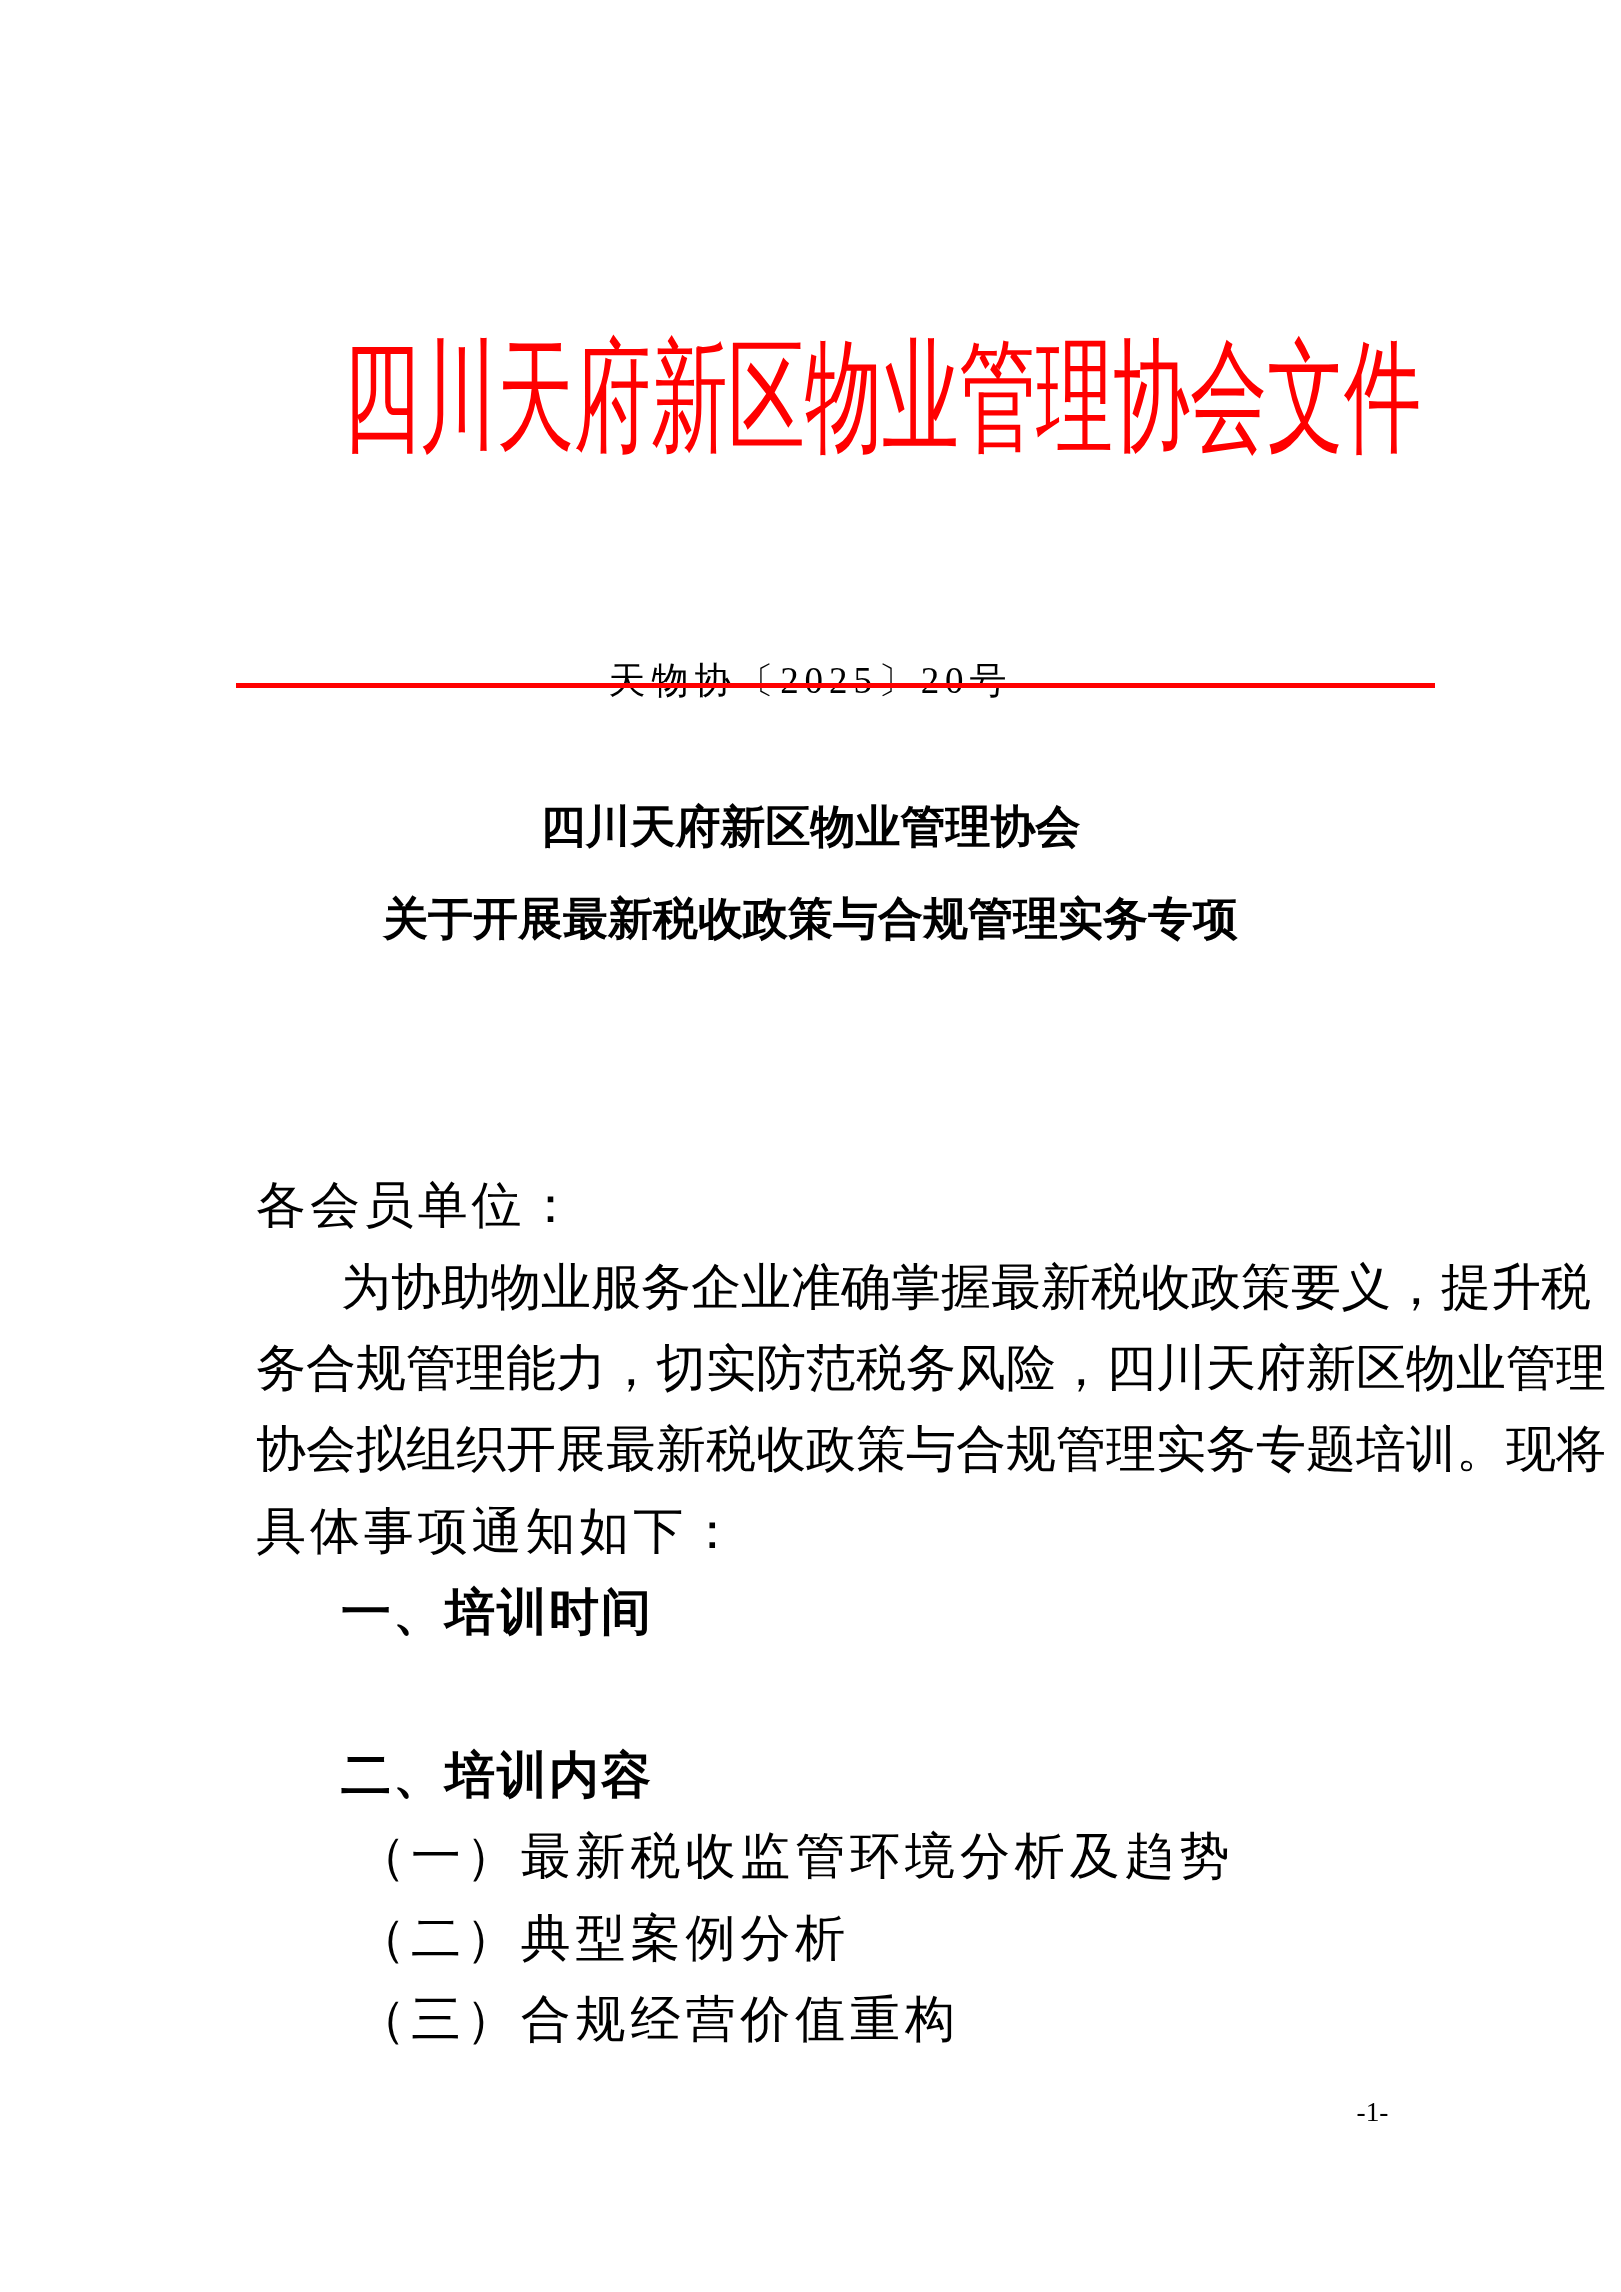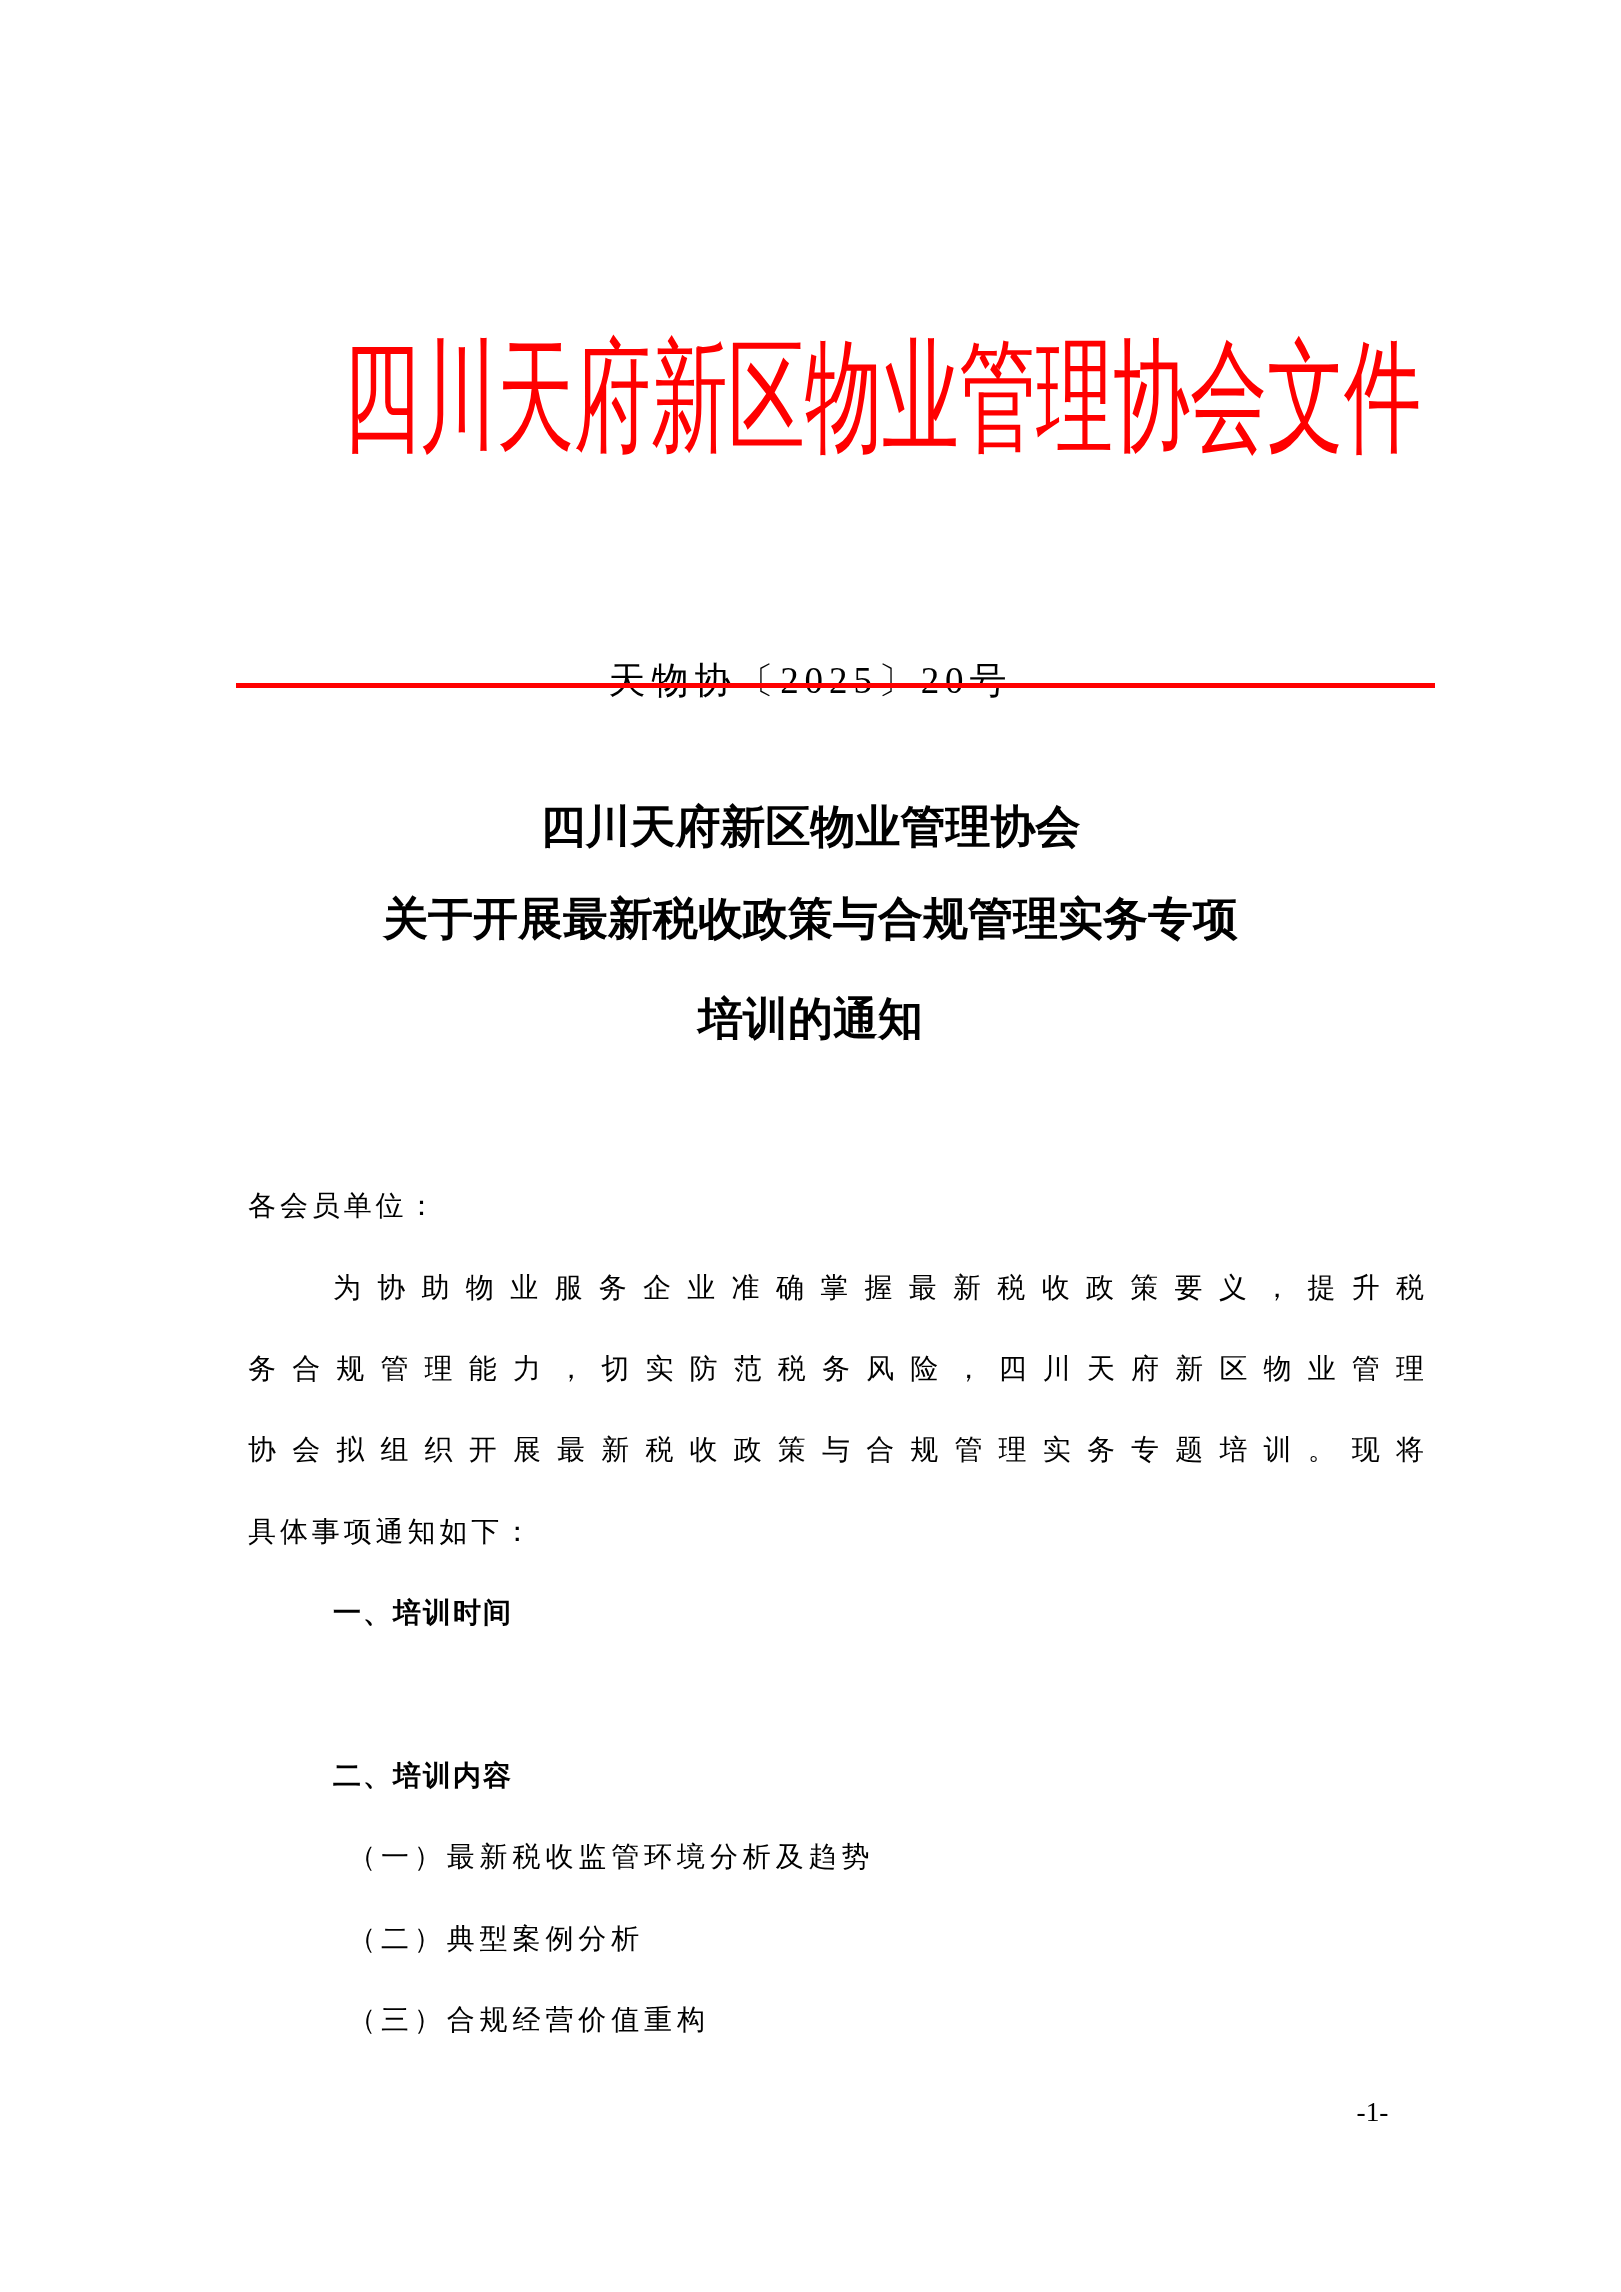--- a/index.html
+++ b/index.html
@@ -20,22 +20,22 @@
 
   .red-rule { position: absolute; left: 236px; top: 683px; width: 1199px; height: 4.9px; background: #ff0000; }
 
   .title-line { position: absolute; left: 0; width: 1621px; text-align: center;
                 font-size: 45px; font-weight: bold; line-height: 69px; white-space: nowrap;
                 font-family: "DejaVu Serif", "Liberation Serif", serif; }
   .title-1 { top: 792px; }
   .title-2 { top: 884px; }
   .title-3 { top: 984px; }
 
-  .line { position: absolute; height: 81px; line-height: 81px; font-size: 28px; white-space: nowrap;
-          font-family: "DejaVu Serif", "Liberation Serif", serif; }
+  .line { position: absolute; height: 81px; line-height: 81px; font-size: 50px; white-space: nowrap;
+          font-family: "DejaVu Serif", "Liberation Serif", serif; margin-left: 8px; }
   .full { left: 248px; width: 1176px; text-align: justify; text-align-last: justify; }
   .indent { left: 333px; }
   .salutation { left: 248px; letter-spacing: 3.9px; }
   .para-first { left: 333px; width: 1091px; text-align: justify; text-align-last: justify; }
   .para-last { left: 248px; letter-spacing: 3.9px; }
   .heading { font-weight: bold; font-family: "DejaVu Sans", "Liberation Sans", sans-serif; letter-spacing: 2px; }
   .item { left: 348px; letter-spacing: 4.9px; }
   .date { left: 333px; letter-spacing: 1px; font-family: "Liberation Serif", "DejaVu Serif", serif; }
 
   .page-number { position: absolute; left: 1343px; top: 2093px; width: 59px; height: 39px;
@@ -63,21 +63,20 @@
     <span>文</span>
     <span>件</span>
   </div>
 
   <div class="doc-number">天物协〔2025〕20号</div>
 
   <div class="red-rule"></div>
 
   <div class="title-line title-1">四川天府新区物业管理协会</div>
   <div class="title-line title-2">关于开展最新税收政策与合规管理实务专项</div>
-  <div class="title-line title-3">培训的通知</div>
 
   <div class="line salutation" style="top:1165px;">各会员单位：</div>
 
   <div class="line para-first" style="top:1247px;">为协助物业服务企业准确掌握最新税收政策要义，提升税</div>
   <div class="line full" style="top:1328px;">务合规管理能力，切实防范税务风险，四川天府新区物业管理</div>
   <div class="line full" style="top:1409px;">协会拟组织开展最新税收政策与合规管理实务专题培训。现将</div>
   <div class="line para-last" style="top:1491px;">具体事项通知如下：</div>
 
   <div class="line indent heading" style="top:1572px;">一、培训时间</div>
 

